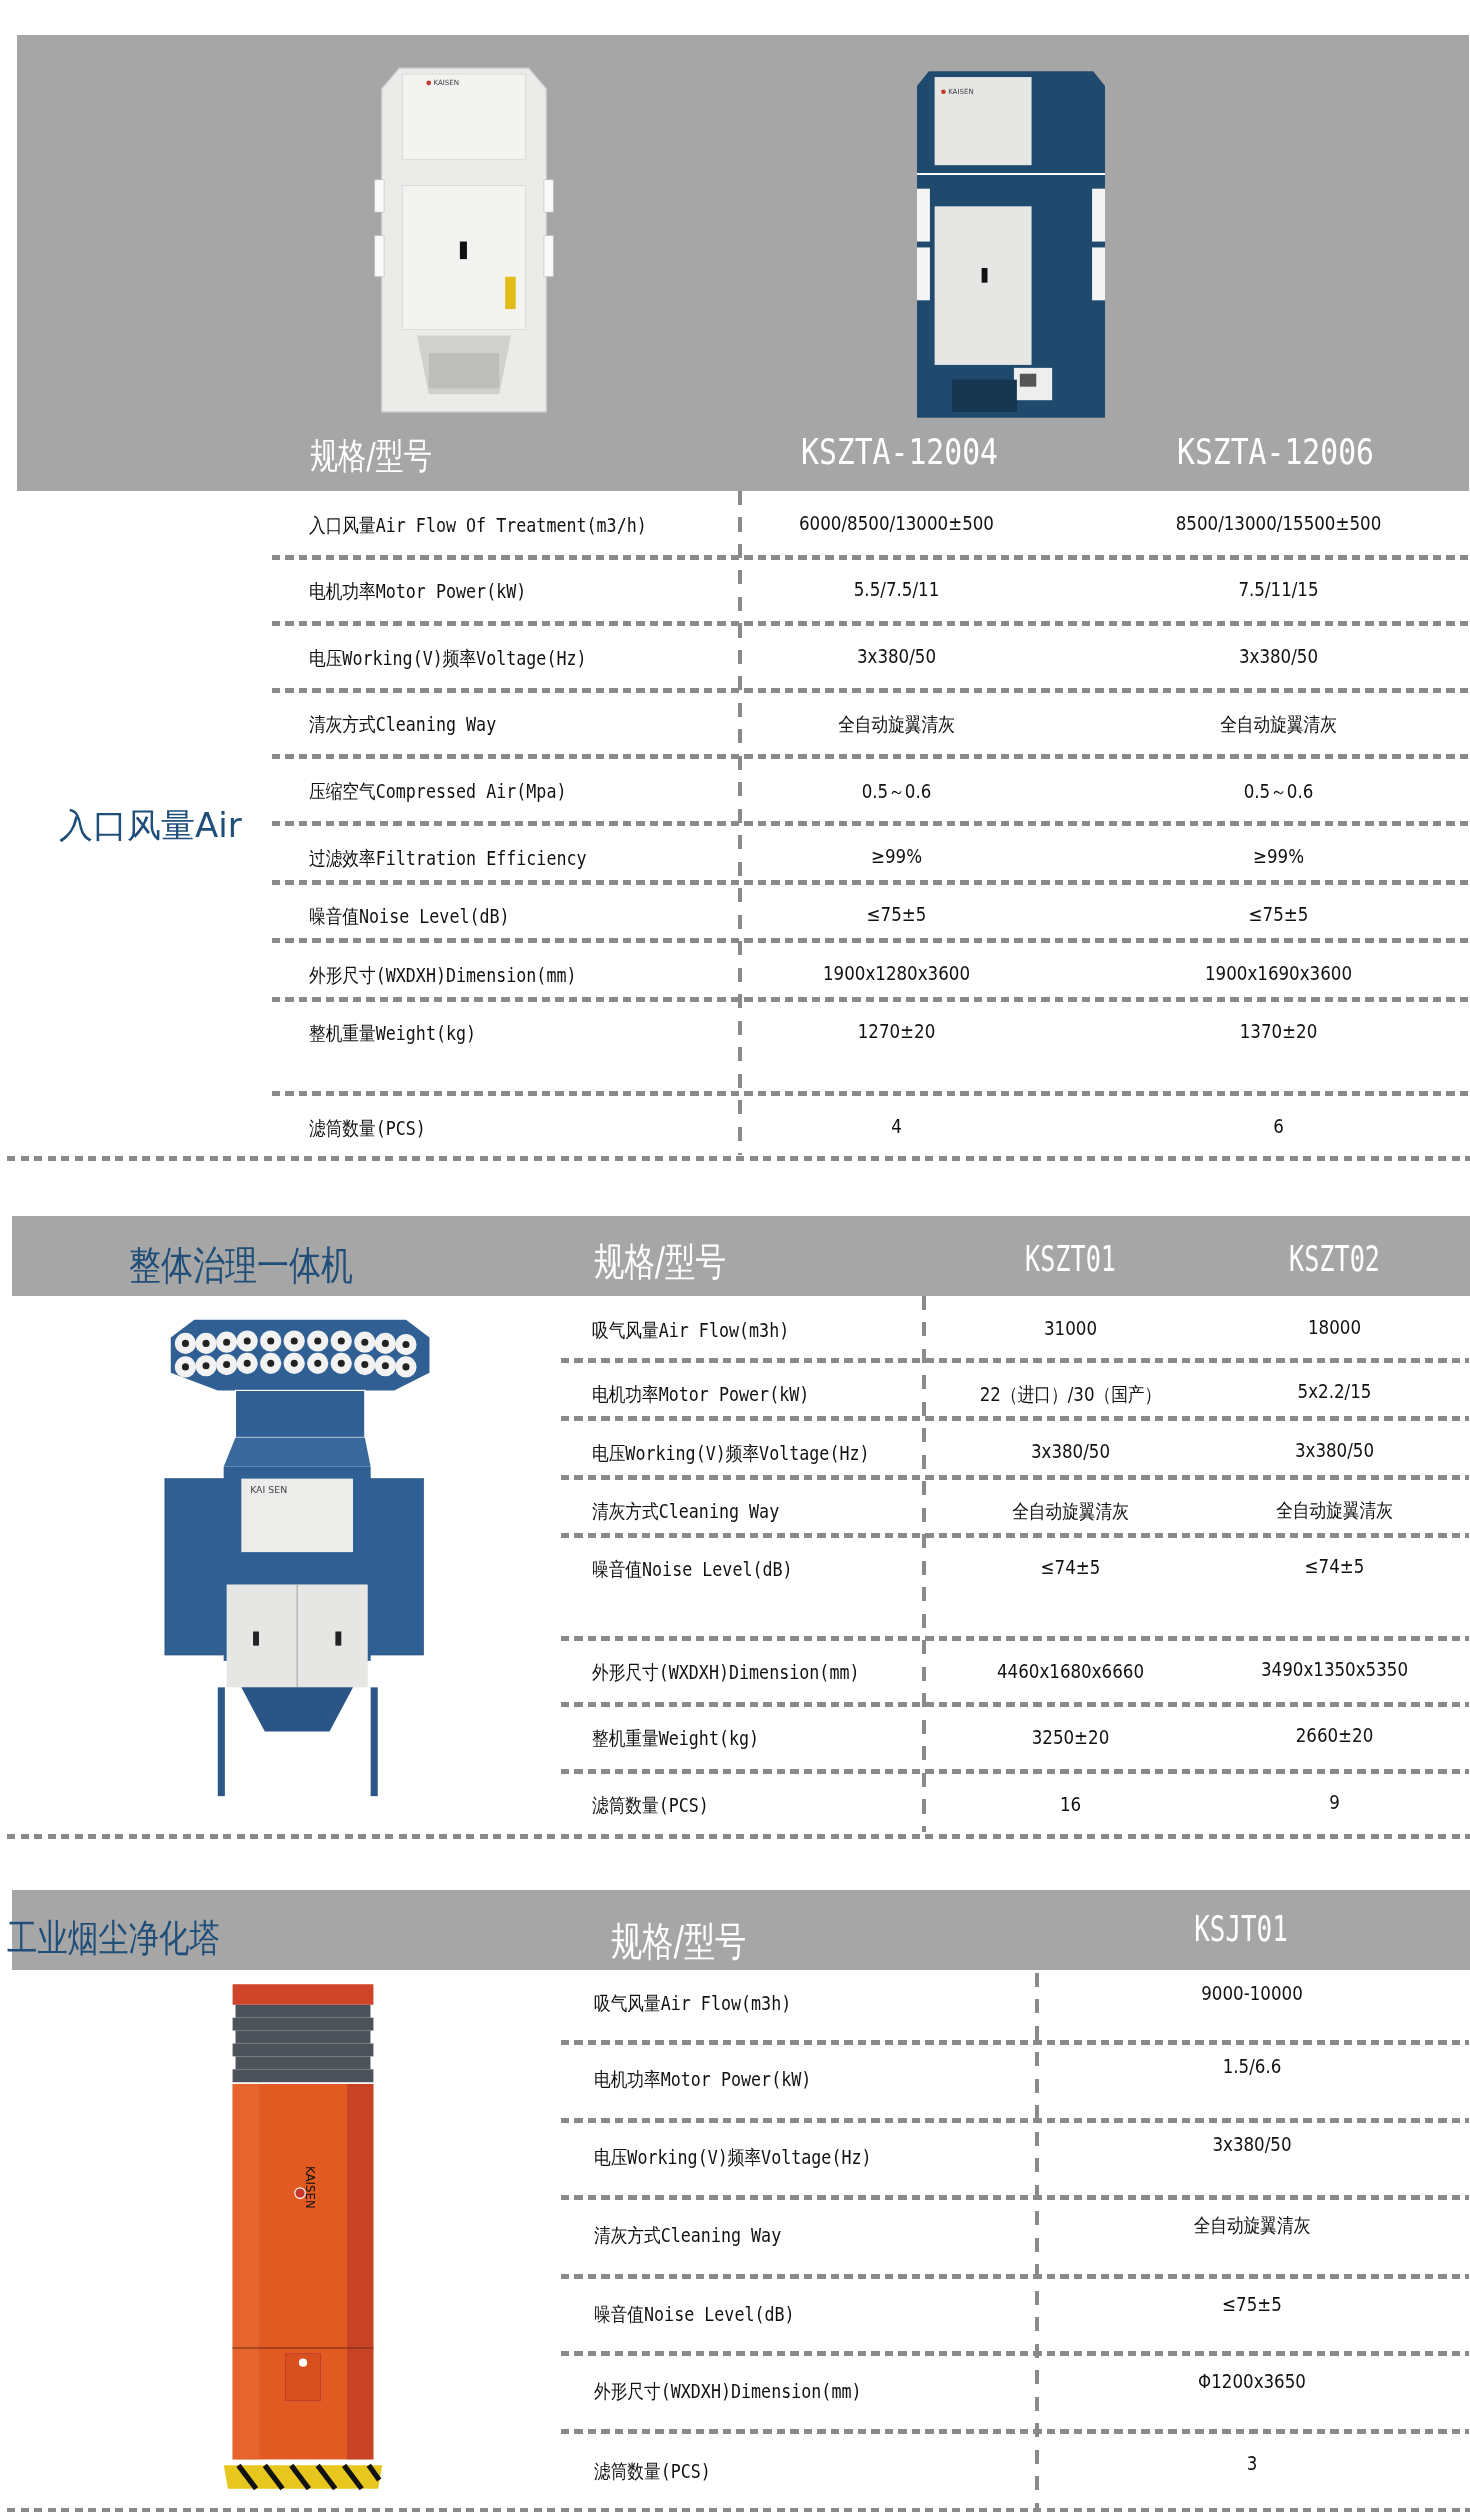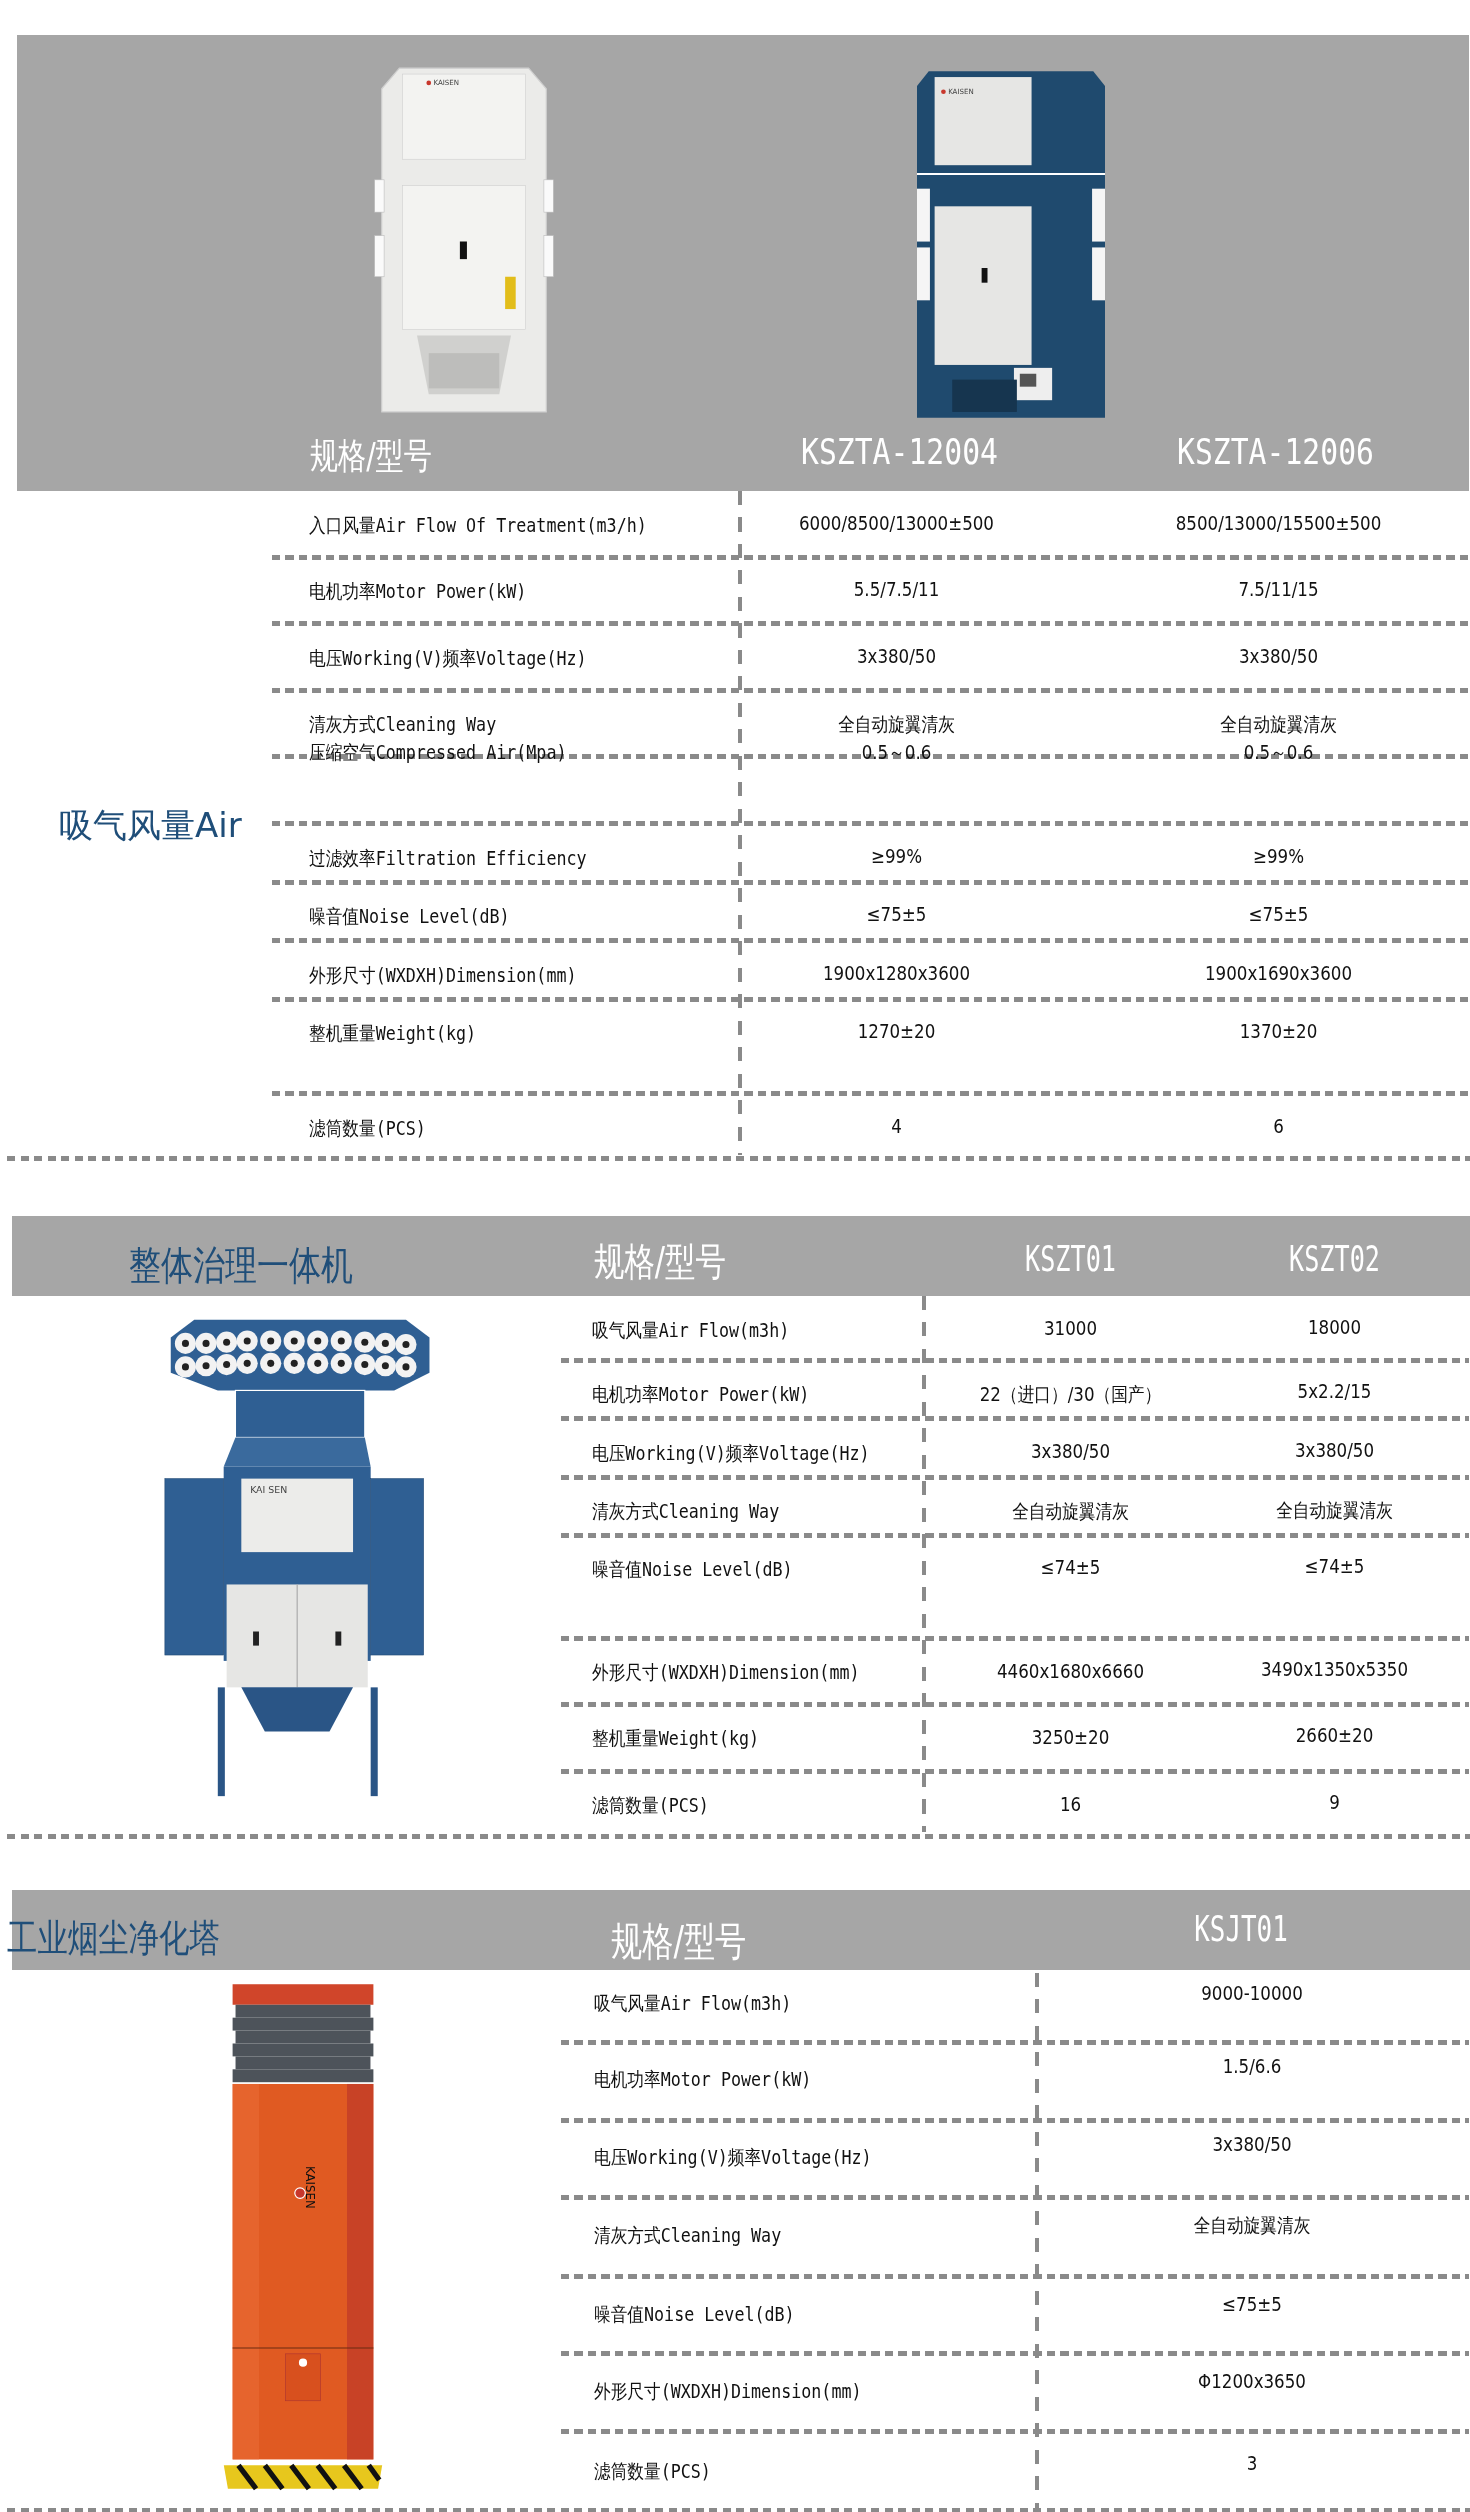--- a/index.html
+++ b/index.html
@@ -64,21 +64,21 @@
     <rect x="60" y="530" width="110" height="55" fill="#16354f"></rect>
     <circle cx="45" cy="40" r="4" fill="#c8372c"></circle>
     <text x="53" y="44" font-family="DejaVu Sans, sans-serif" font-size="12" fill="#444">KAISEN</text>
   </svg>
 </div>
 
 <div class="abs hdr-text" style="left:310px; top:432px;">规格/型号</div>
 <div class="abs hdr-model" style="left:729px; width:341px; top:432px;">KSZTA-12004</div>
 <div class="abs hdr-model" style="left:1105px; width:341px; top:432px;">KSZTA-12006</div>
 
-<div class="abs cat-title" style="left:59px; top:803px;">吸气风量Air</div>
+<div class="abs cat-title" style="left:59px; top:803px;">入口风量Air</div>
 
 <div class="vline" style="left:738px; top:491px; height:664px;"></div>
 
 <div>
   <div class="row" style="top:491px; height:66px;">
     <div class="row-label" style="left:309px; top:20.6px;">入口风量Air Flow Of Treatment(m3/h)</div>
     <div class="row-val" style="left:764px; width:265px; top:20.6px;">6000/8500/13000±500</div>
     <div class="row-val" style="left:1146px; width:265px; top:20.6px;">8500/13000/15500±500</div>
   </div>
   <div class="hline" style="left:272px; width:1198px; top:555px;"></div>
@@ -97,21 +97,21 @@
   </div>
   <div class="hline" style="left:272px; width:1198px; top:688px;"></div>
 
   <div class="row" style="top:690px; height:66px;">
     <div class="row-label" style="left:309px; top:20.6px;">清灰方式Cleaning Way</div>
     <div class="row-val" style="left:764px; width:265px; top:20.6px;">全自动旋翼清灰</div>
     <div class="row-val" style="left:1146px; width:265px; top:20.6px;">全自动旋翼清灰</div>
   </div>
   <div class="hline" style="left:272px; width:1198px; top:754px;"></div>
 
-  <div class="row" style="top:718px; height:66px;">
+  <div class="row" style="top:757px; height:66px;">
     <div class="row-label" style="left:309px; top:20.6px;">压缩空气Compressed Air(Mpa)</div>
     <div class="row-val" style="left:764px; width:265px; top:20.6px;">0.5～0.6</div>
     <div class="row-val" style="left:1146px; width:265px; top:20.6px;">0.5～0.6</div>
   </div>
   <div class="hline" style="left:272px; width:1198px; top:821px;"></div>
 
   <div class="row" style="top:824px; height:66px;">
     <div class="row-label" style="left:309px; top:20.6px;">过滤效率Filtration Efficiency</div>
     <div class="row-val" style="left:764px; width:265px; top:20.6px;">≥99%</div>
     <div class="row-val" style="left:1146px; width:265px; top:20.6px;">≥99%</div>

